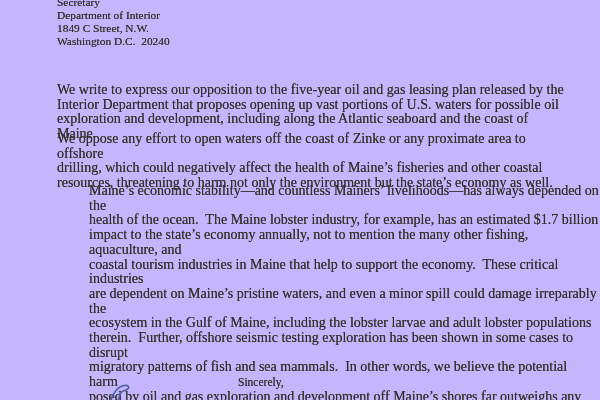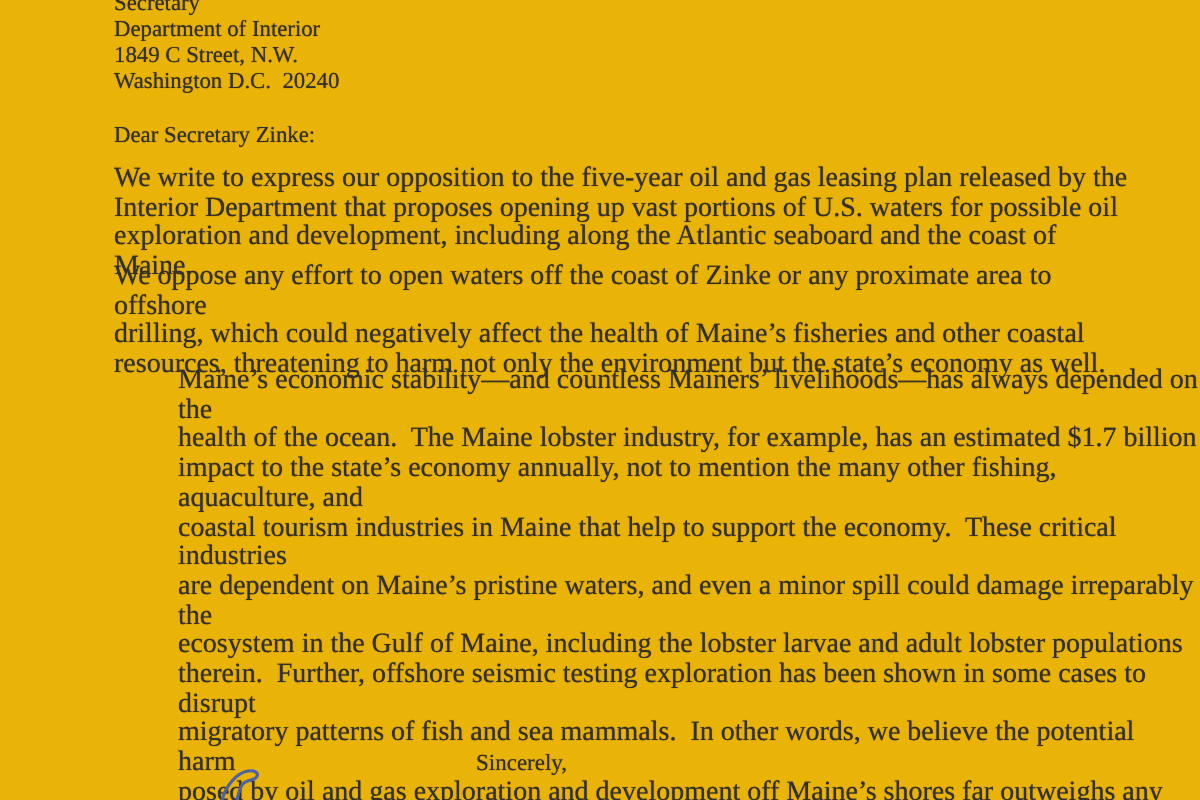--- a/index.html
+++ b/index.html
@@ -2,21 +2,21 @@
 <html><head>
 <meta charset="utf-8">
 <style>
   html, body { margin: 0; padding: 0; }
   body { width: 600px; height: 400px; background: #ffffff; }
 
   .page {
     position: relative;
     width: 600px;
     height: 400px;
-    background: #eab308;
+    background: #c4b5fd;
     overflow: hidden;
     font-family: "Liberation Serif", serif;
     color: #33302a;
     text-shadow: 0 0 0.5px rgba(62, 55, 45, 0.85);
   }
 
   .textblock {
     position: absolute;
     white-space: pre-wrap;
   }
@@ -61,21 +61,20 @@
 </head>
 <body>
 
 <div class="page">
 
   <div class="textblock address">Secretary
 Department of Interior
 1849 C Street, N.W.
 Washington D.C.  20240</div>
 
-  <div class="textblock salutation">Dear Secretary Zinke:</div>
 
   <div class="textblock para para-1">We write to express our opposition to the five-year oil and gas leasing plan released by the
 Interior Department that proposes opening up vast portions of U.S. waters for possible oil
 exploration and development, including along the Atlantic seaboard and the coast of Maine.</div>
 
   <div class="textblock para para-2">We oppose any effort to open waters off the coast of Zinke or any proximate area to offshore
 drilling, which could negatively affect the health of Maine’s fisheries and other coastal
 resources, threatening to harm not only the environment but the state’s economy as well.</div>
 
   <div class="textblock para para-3">Maine’s economic stability—and countless Mainers’ livelihoods—has always depended on the

